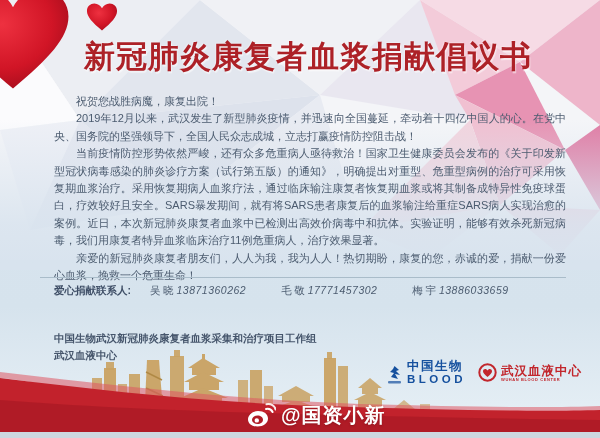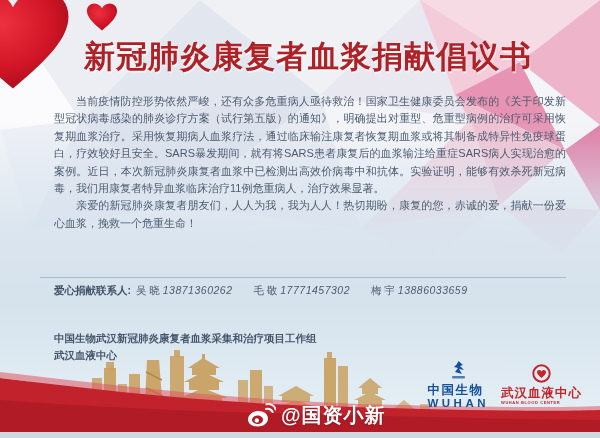--- a/index.html
+++ b/index.html
@@ -26,32 +26,32 @@
   
   .bodytext{left:54px;top:93px;width:512px;color:#4b5b6f;font-size:11px;line-height:17.4px;text-align:justify;}
   .bodytext p{margin:0;text-indent:2em;}
   .bodytext p.salut{text-indent:0;font-weight:bold;color:#40506a;}
   
   .divider{left:40px;top:277px;width:526px;height:0;border-top:1px solid #a9bcc9;}
   
   .contact{left:54px;top:283px;width:512px;color:#4b5b6f;font-size:10.5px;line-height:15.5px;}
   .contact p{margin:0;}
   .lbl{font-weight:bold;color:#3e4e66;}
-  .cname{margin-left:2px;}
+  .cname{margin-left:16px;font-family:Liberation Serif, serif;}
   .cphone{margin-left:0;margin-right:16px;letter-spacing:.5px;font-style:italic;}
   
   .signature{left:54px;top:318px;width:400px;color:#46566c;font-size:10.5px;font-weight:bold;line-height:16.5px;margin-top:12px;}
   .signature p{margin:0;}
   
   .skyline{left:48px;top:350px;width:388px;height:75px;z-index:3;}
   
   .wave{left:0;top:360px;width:600px;height:78px;z-index:4;}
   
   .logos{right:18px;top:360px;z-index:5;display:flex;align-items:center;gap:12px;}
-  .logo{display:flex;align-items:center;gap:4px;flex-direction:column;}
+  .logo{display:flex;align-items:flex-end;gap:4px;}
   .logo-txt{display:flex;flex-direction:column;line-height:1.05;}
   .cnbg-cn{font-size:12.5px;font-weight:900;color:#15509e;letter-spacing:1.5px;}
   .cnbg-en{font-size:11.5px;font-weight:900;color:#15509e;letter-spacing:3.5px;}
   .whbc-cn{font-size:12.5px;font-weight:900;color:#c2262c;letter-spacing:1px;}
   .whbc-sub{font-size:4px;font-weight:bold;color:#c2262c;letter-spacing:.6px;}
   
   .watermark{left:246px;top:402px;z-index:6;display:flex;align-items:flex-end;gap:5px;
     color:#fff;font-size:20px;font-weight:900;letter-spacing:1px;
     text-shadow:0 1px 2px rgba(120,20,25,.6);}
 </style>
@@ -100,20 +100,22 @@
           <stop offset="60%" stop-color="#d11526"></stop>
           <stop offset="100%" stop-color="#a50e1d"></stop>
       </radialGradient>
     </defs>
     <path d="M50 88 C20 63 3 45 3 27 C3 13 14 4 26 4 C37 4 46 11 50 19 C54 11 63 4 74 4 C86 4 97 13 97 27 C97 45 80 63 50 88 Z" fill="url(#hg2)"></path>
   </svg>
 
   <h1 class="layer title">新冠肺炎康复者血浆捐献倡议书</h1>
 
   <div class="layer bodytext">
+    <p>祝贺您战胜病魔，康复出院！</p>
+    <p>2019年12月以来，武汉发生了新型肺炎疫情，并迅速向全国蔓延，牵动着十四亿中国人的心。在党中央、国务院的坚强领导下，全国人民众志成城，立志打赢疫情防控阻击战！</p>
     <p>当前疫情防控形势依然严峻，还有众多危重病人亟待救治！国家卫生健康委员会发布的《关于印发新型冠状病毒感染的肺炎诊疗方案（试行第五版）的通知》，明确提出对重型、危重型病例的治疗可采用恢复期血浆治疗。采用恢复期病人血浆疗法，通过临床输注康复者恢复期血浆或将其制备成特异性免疫球蛋白，疗效较好且安全。SARS暴发期间，就有将SARS患者康复后的血浆输注给重症SARS病人实现治愈的案例。近日，本次新冠肺炎康复者血浆中已检测出高效价病毒中和抗体。实验证明，能够有效杀死新冠病毒，我们用康复者特异血浆临床治疗11例危重病人，治疗效果显著。</p>
     <p>亲爱的新冠肺炎康复者朋友们，人人为我，我为人人！热切期盼，康复的您，赤诚的爱，捐献一份爱心血浆，挽救一个危重生命！</p>
   </div>
 
   <div class="layer divider"></div>
 
   <div class="layer contact">
     <p>
       <span class="lbl">爱心捐献联系人:</span>
       <span class="cname">吴 晓</span>
@@ -199,21 +201,21 @@
   </svg>
 
   <div class="layer logos">
     <div class="logo">
       <svg width="17" height="20" viewBox="0 0 17 20">
         <path d="M8.5 1 L13 5 L10 6 L14 10 L9 9 L12 14 L5 12 L8 8 L4 7 L7 4 Z" fill="#15509e"></path>
         <rect x="2" y="16" width="13" height="2.5" rx="1" fill="#15509e" opacity=".7"></rect>
       </svg>
       <div class="logo-txt">
         <span class="cnbg-cn">中国生物</span>
-        <span class="cnbg-en">WUHAN</span>
+        <span class="cnbg-en">BLOOD</span>
       </div>
     </div>
     <div class="logo">
       <svg width="19" height="19" viewBox="0 0 19 19">
         <circle cx="9.5" cy="9.5" r="8.2" fill="none" stroke="#c2262c" stroke-width="2"></circle>
         <path d="M9.5 14 C6.5 11.5 5 9.8 5 8.2 C5 6.8 6.1 6 7.2 6 C8.2 6 9 6.7 9.5 7.4 C10 6.7 10.8 6 11.8 6 C12.9 6 14 6.8 14 8.2 C14 9.8 12.5 11.5 9.5 14 Z" fill="#c2262c"></path>
       </svg>
       <div class="logo-txt">
         <span class="whbc-cn">武汉血液中心</span>
         <span class="whbc-sub">WUHAN BLOOD CENTER</span>

